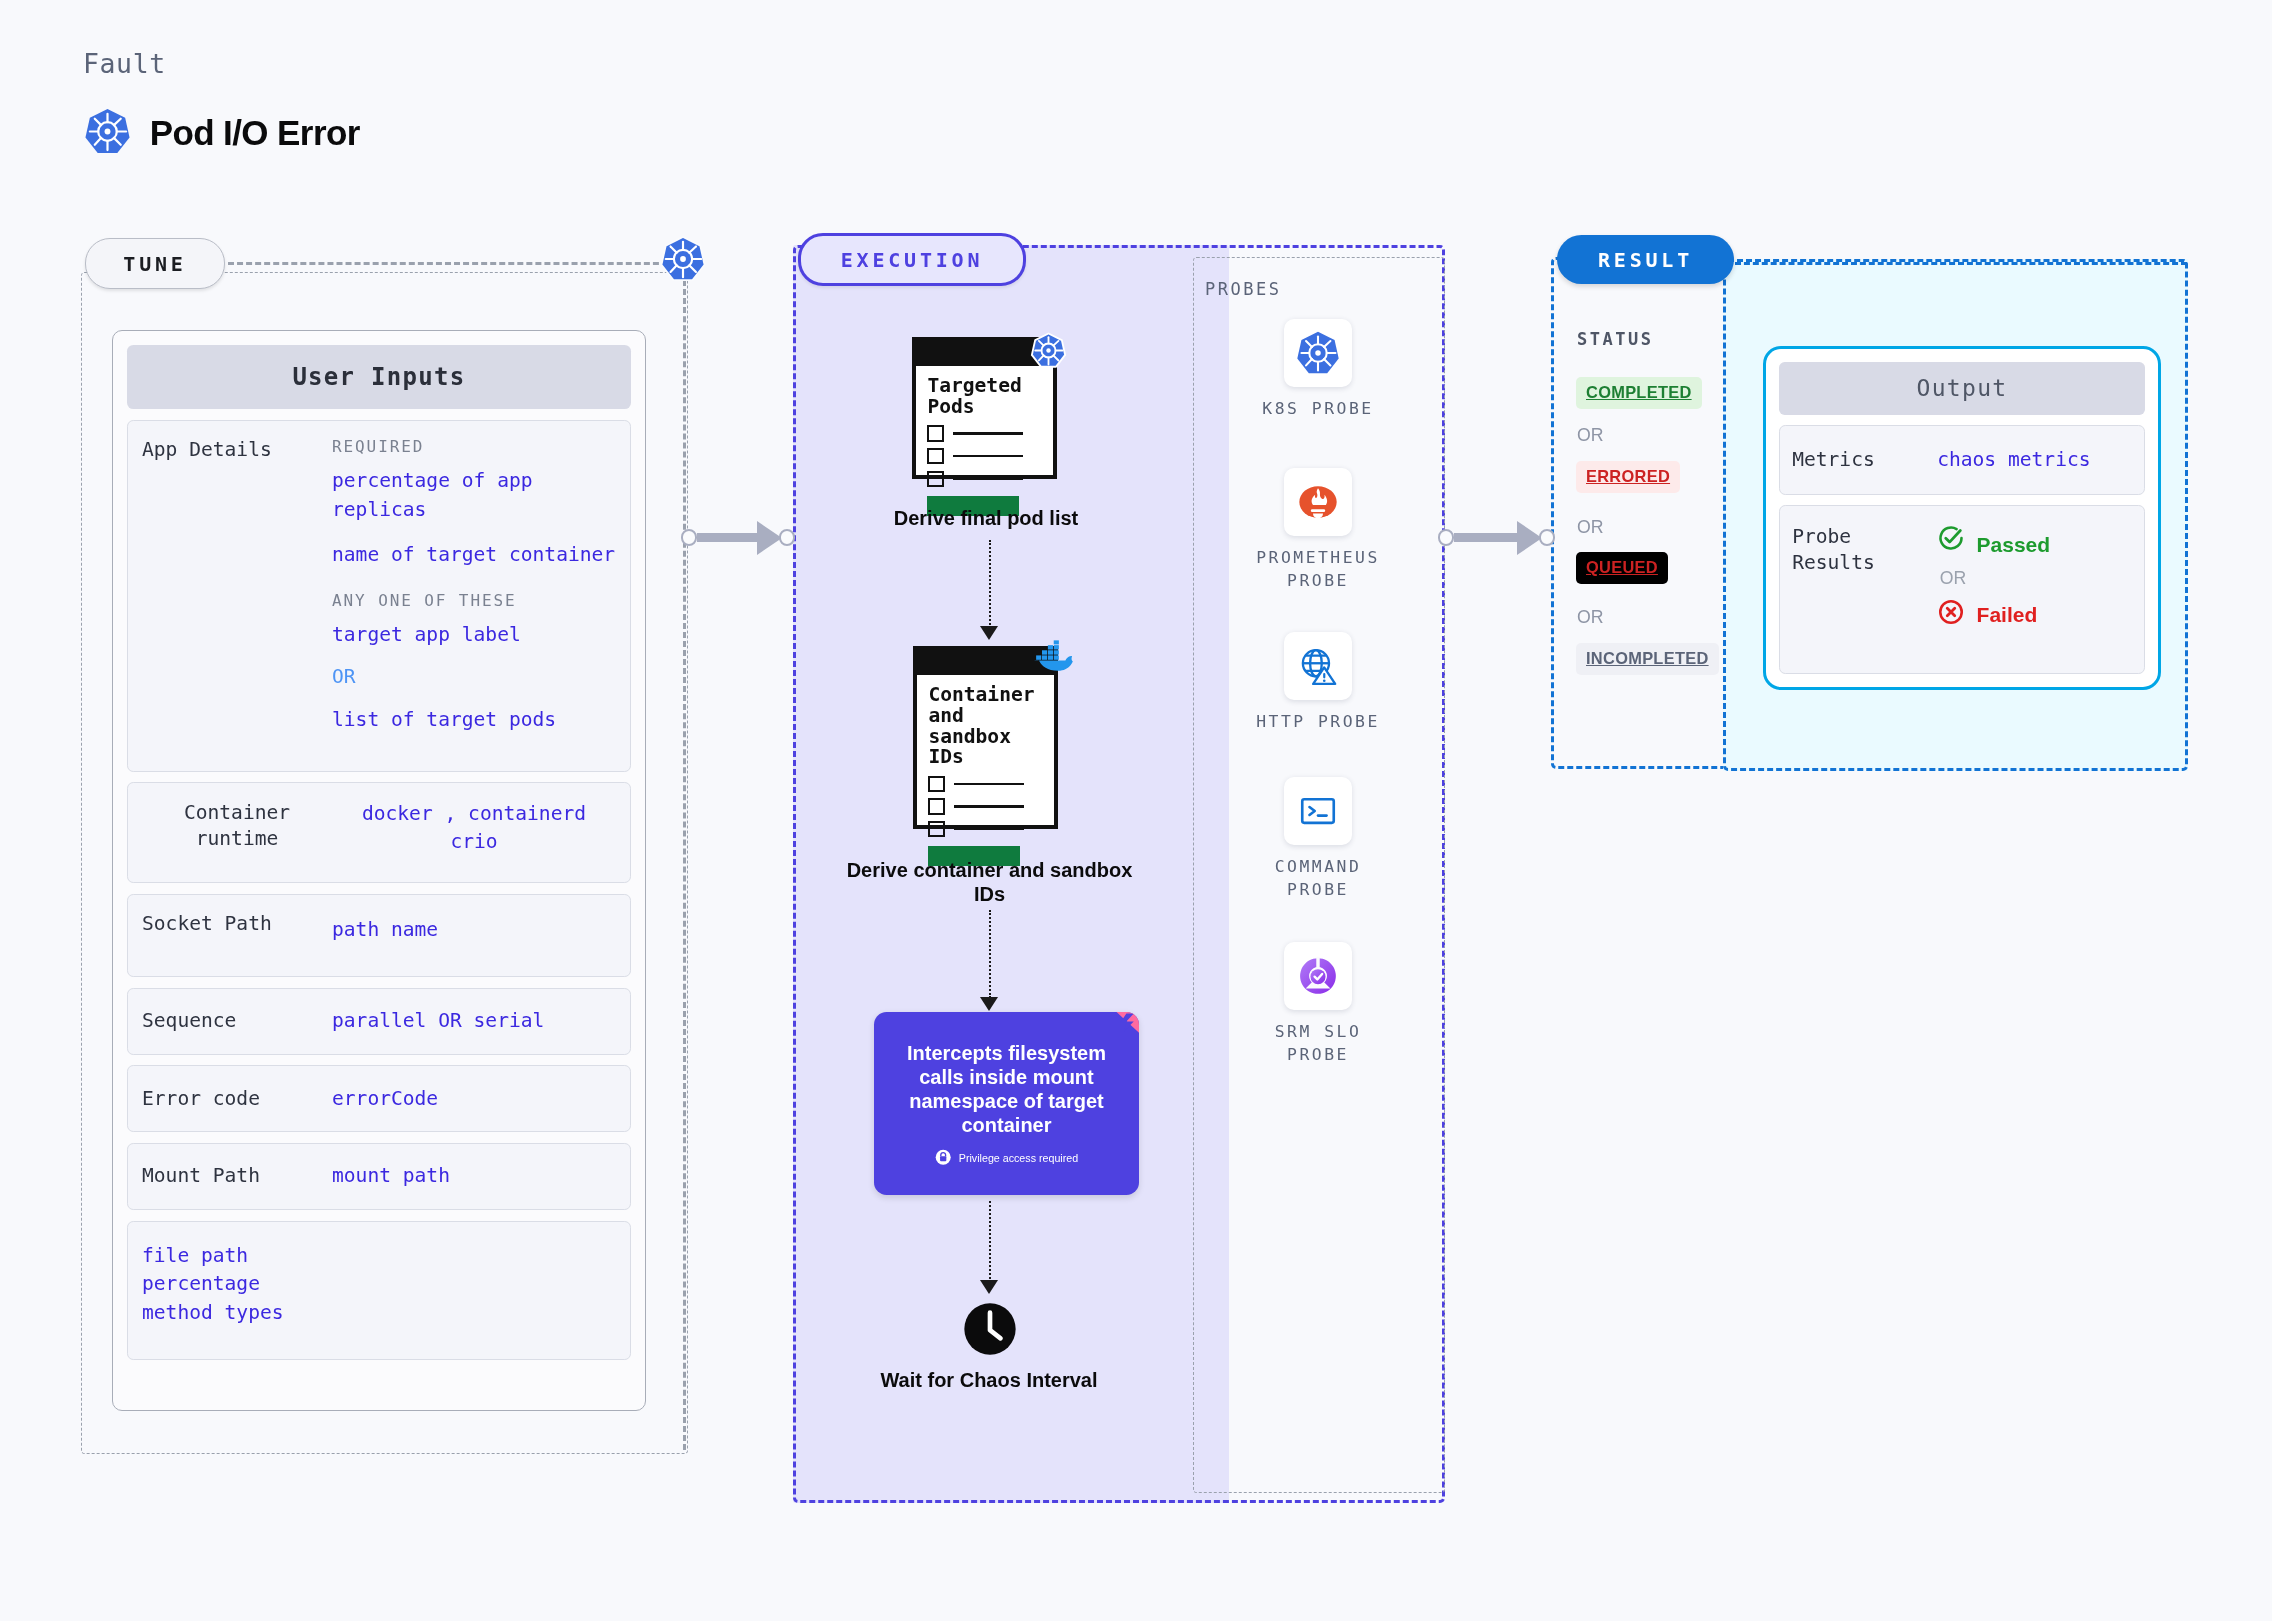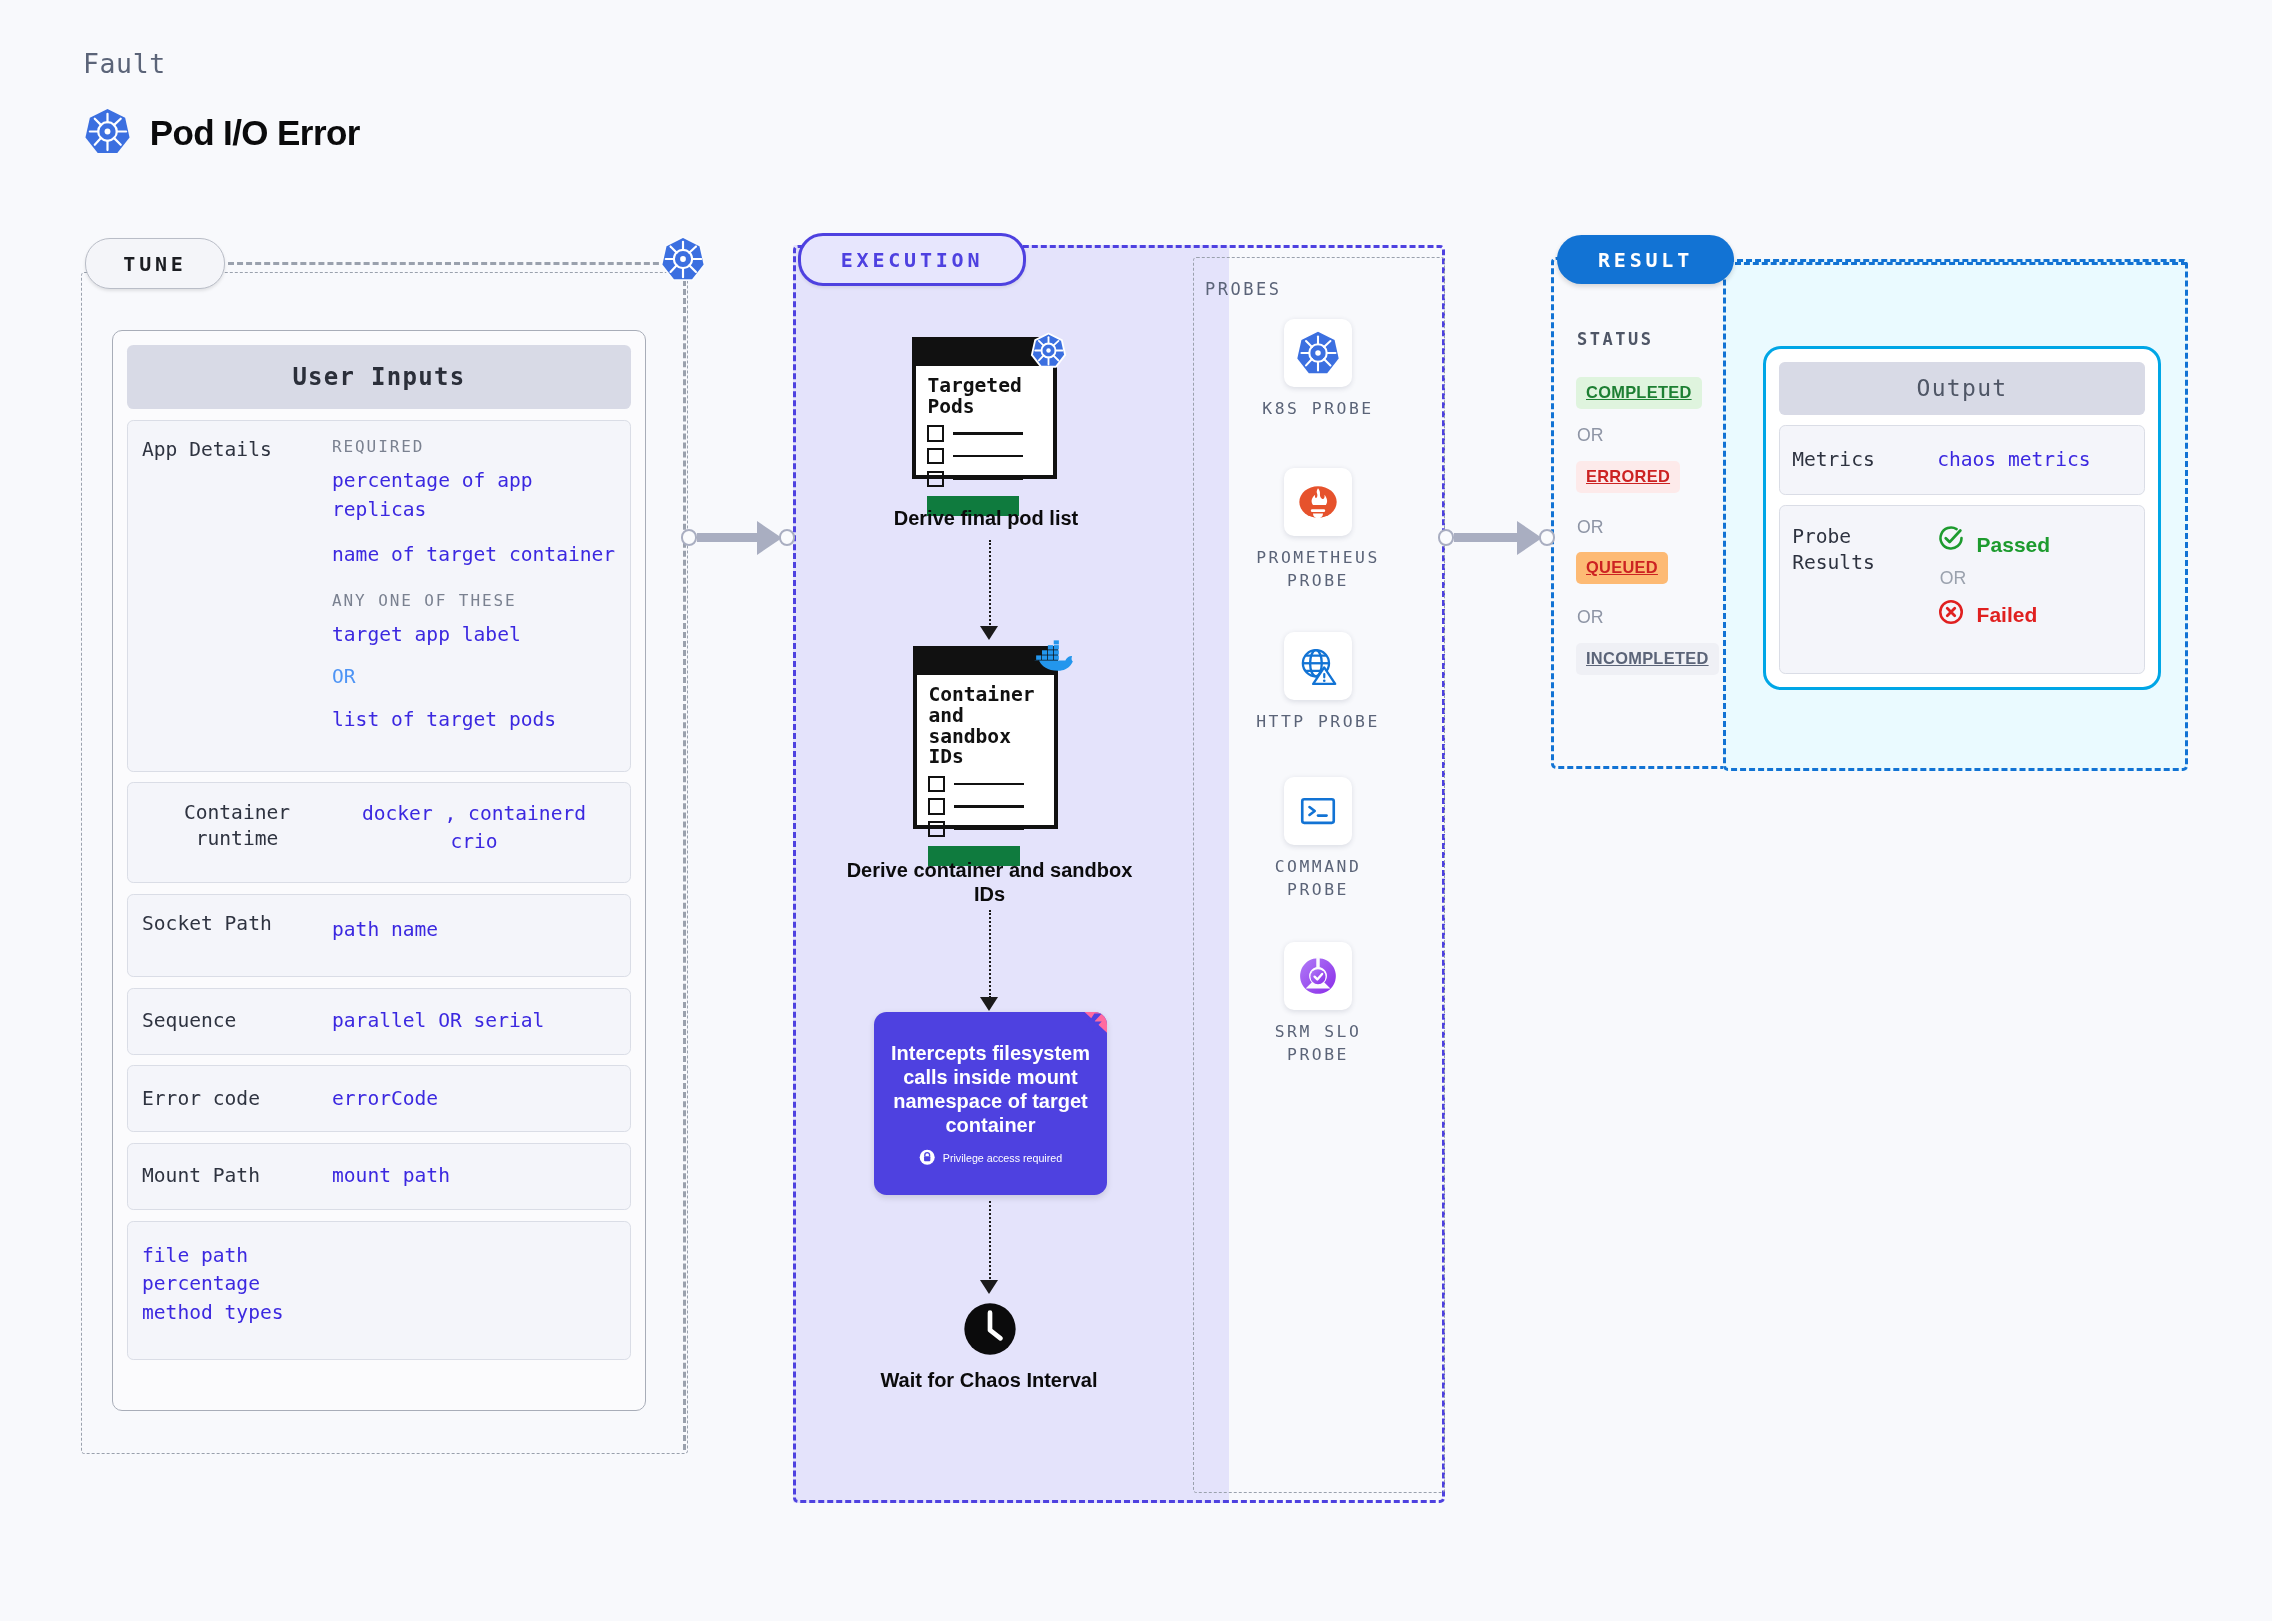--- a/index.html
+++ b/index.html
@@ -87,21 +87,21 @@
   .greenbar { margin-top:8.8px; width:92px; height:20px; background:#0f7b3e; }
   .step-label { position:absolute; text-align:center; font-size:20px; font-weight:bold;
                 color:#0b0b0c; line-height:1.22; }
 
   .vline { position:absolute; width:0; border-left:2.5px dotted #1a1a1a; }
   .varrow { position:absolute; width:0;height:0;
             border-left:9.5px solid transparent;border-right:9.5px solid transparent;
             border-top:14px solid #1a1a1a; }
 
   #purple-card {
-    position:absolute; left:874px; top:1012px; width:233px; height:183px;
+    position:absolute; left:874px; top:1012px; width:265px; height:183px;
     background:#4e41e0; border-radius:12.6px; color:#fff; overflow:hidden;
     display:flex; flex-direction:column; align-items:center; justify-content:center;
     padding:10px 12.6px 8.8px 12.6px; box-shadow:0 2.5px 6.3px rgba(0,0,0,.12);
   }
   #purple-text { font-size:20px; font-weight:bold; text-align:center; line-height:1.2; }
   #priv { display:flex; align-items:center; gap:7.6px; margin-top:12.6px; }
   #priv-txt { font-size:10.7px; }
 
   
   #probes-box { position:absolute; left:1193px; top:257px; width:252px; height:1236px; }
@@ -460,21 +460,21 @@
 
 <div id="result-status" class="dashed-blue"></div>
 <div class="pill pill-result" style="left:1557px;top:235px;width:177px;height:49px;font-size:20px;">RESULT</div>
 <div style="position:absolute;left:1735px;top:262px;width:452px;height:0;border-top:3.8px dashed #1273d4;z-index:4;"></div>
 
 <div id="status-lbl">STATUS</div>
 <div class="badge" style="left:1576px;top:377px;background:#dff4de;color:#1d7f33;">COMPLETED</div>
 <div class="or-txt" style="left:1577px;top:425px;">OR</div>
 <div class="badge" style="left:1576px;top:461px;background:#fdeaea;color:#cc2222;">ERRORED</div>
 <div class="or-txt" style="left:1577px;top:517px;">OR</div>
-<div class="badge" style="left:1576px;top:552px;background:#fdba74;color:#cc2222;">QUEUED</div>
+<div class="badge" style="left:1576px;top:552px;background:#000000;color:#cc2222;">QUEUED</div>
 <div class="or-txt" style="left:1577px;top:607px;">OR</div>
 <div class="badge" style="left:1576px;top:643px;background:#eff0f5;color:#5b6478;">INCOMPLETED</div>
 
 <div id="result-outer"></div>
 <div class="panel dashed-blue" style="left:1723px;top:259px;width:465px;height:512px;"></div>
 
 <div id="output-card">
   <div id="output-head">Output</div>
   <div class="field" style="height:71px;align-items:center;padding:12.6px;">
     <div class="f-label" style="width:145px;">Metrics</div>

